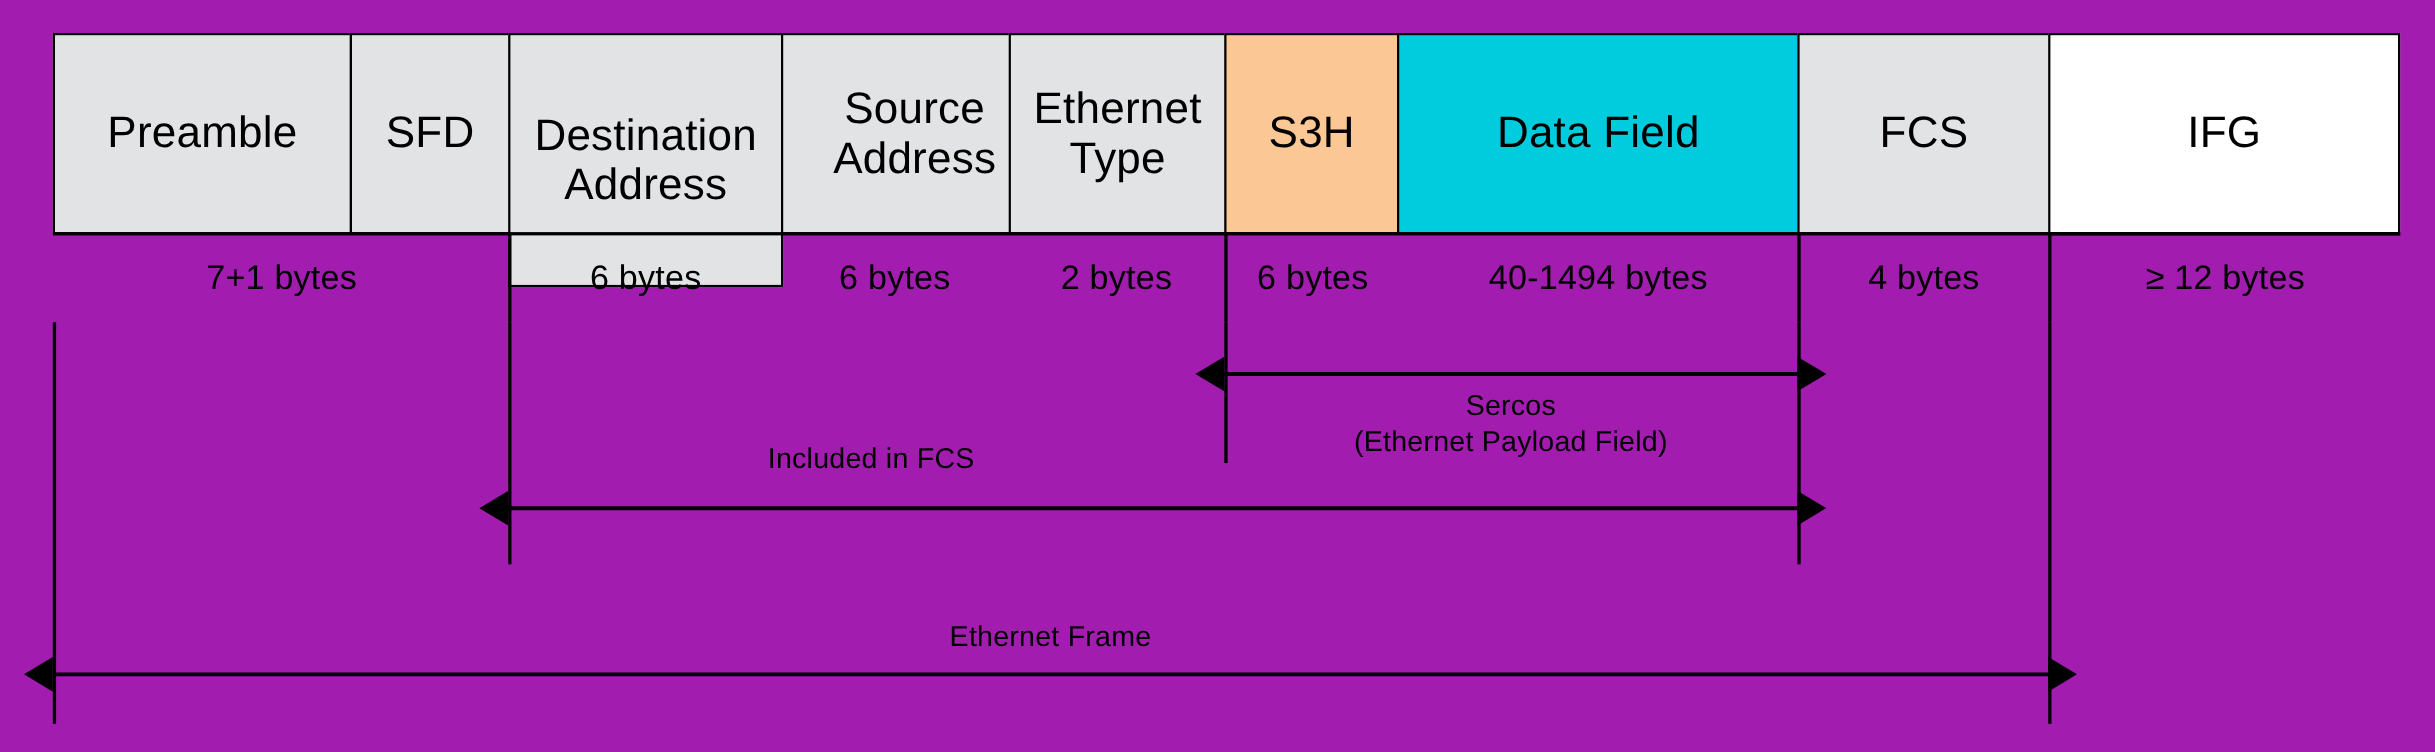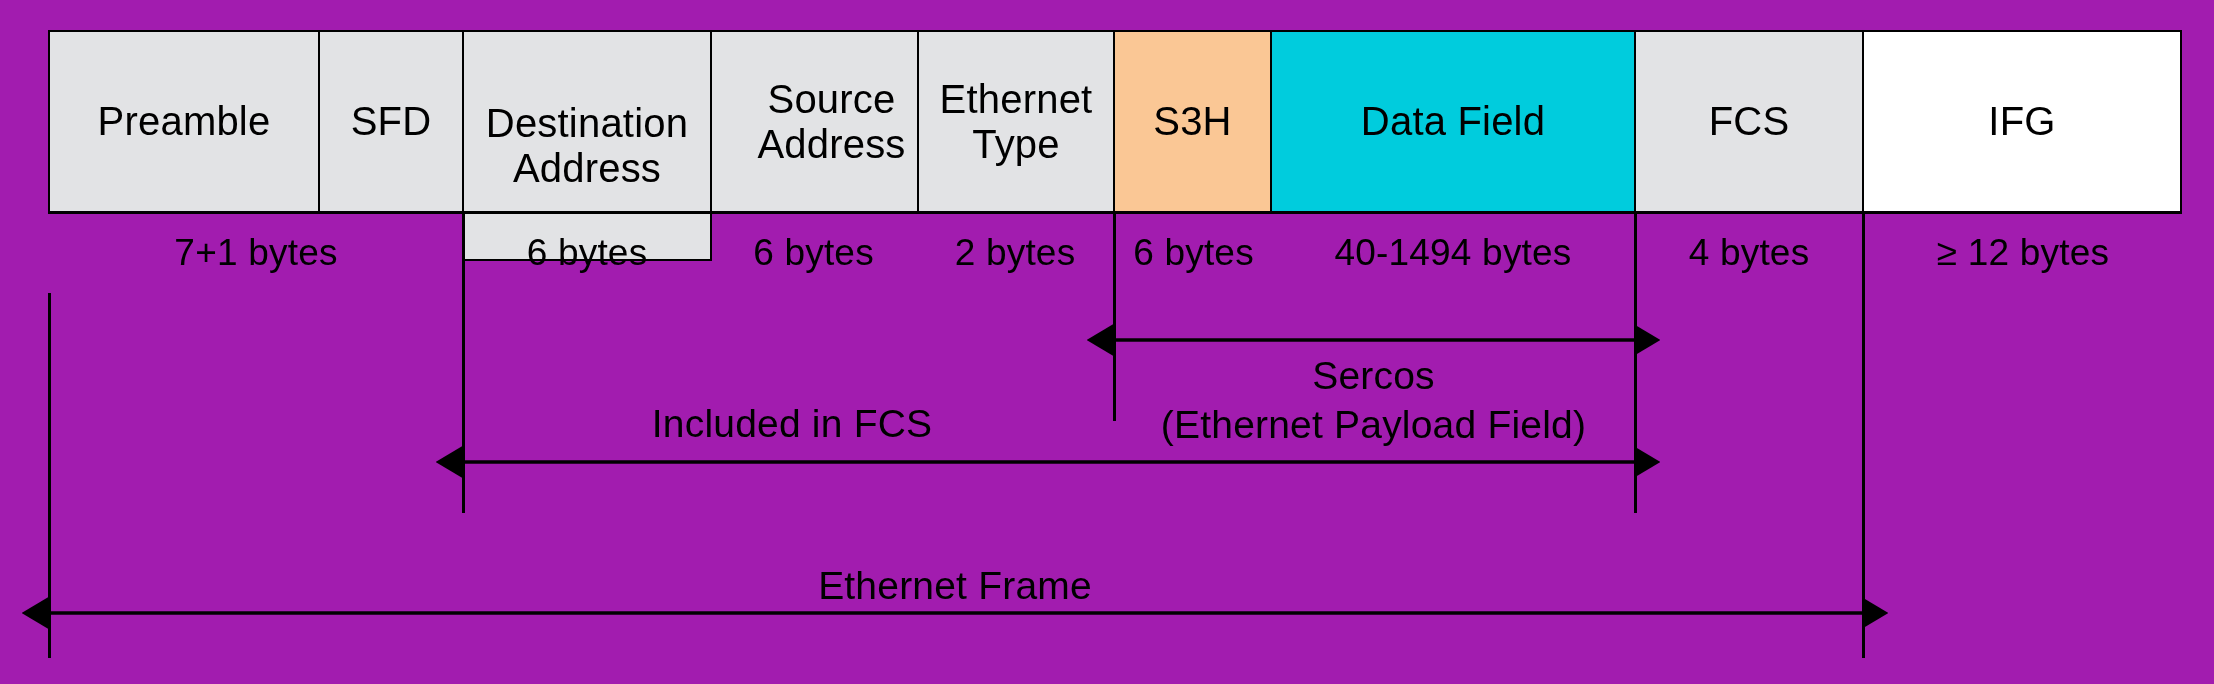--- a/index.html
+++ b/index.html
@@ -36,38 +36,38 @@
   .cell.gray  { background: #e2e3e5; }
   .cell.white { background: #ffffff; }
   
   .bytes {
     position: absolute;
     box-sizing: border-box;
     display: flex;
     align-items: center;
     justify-content: center;
     text-align: center;
-    font-size: 37px;
+    font-size: 31px;
     letter-spacing: 0.2px;
   }
   .vline {
     position: absolute;
     width: 2.5px;
     background: #000000;
   }
   .hline {
     position: absolute;
     height: 2.5px;
     background: #000000;
   }
   
   .anno {
     position: absolute;
     text-align: center;
-    font-size: 39px;
+    font-size: 26px;
     line-height: 1.25;
     letter-spacing: 0.2px;
     white-space: pre-line;
   }
   .arrow-svg { position: absolute; overflow: visible; }
 </style>
 </head>
 <body>
 
 <div id="canvas">

